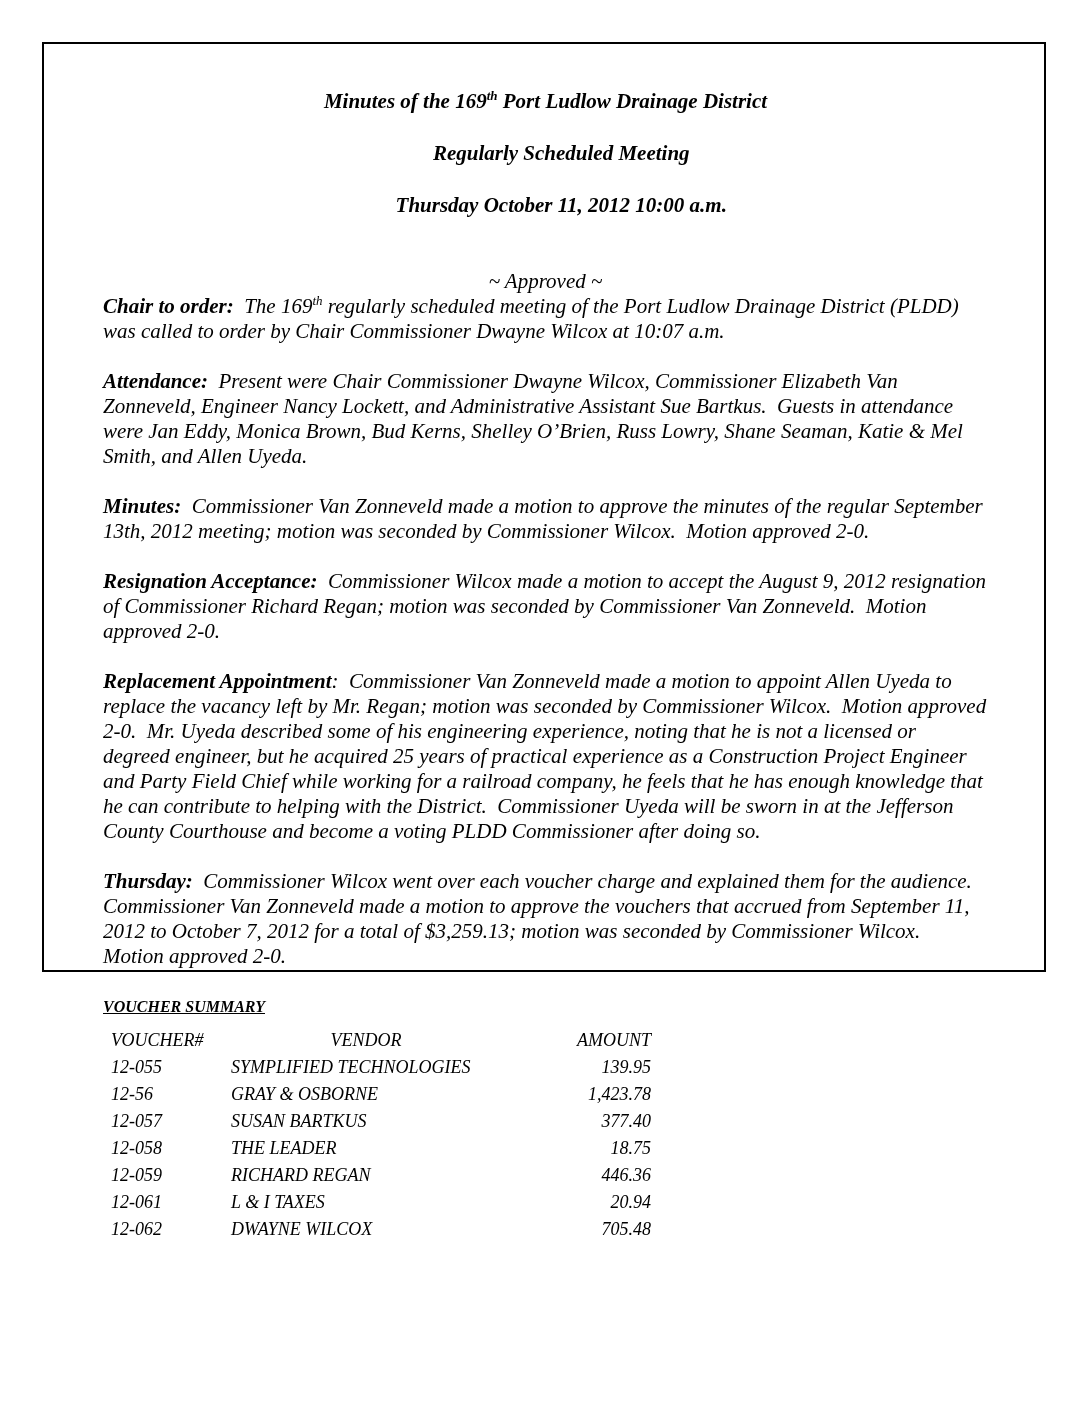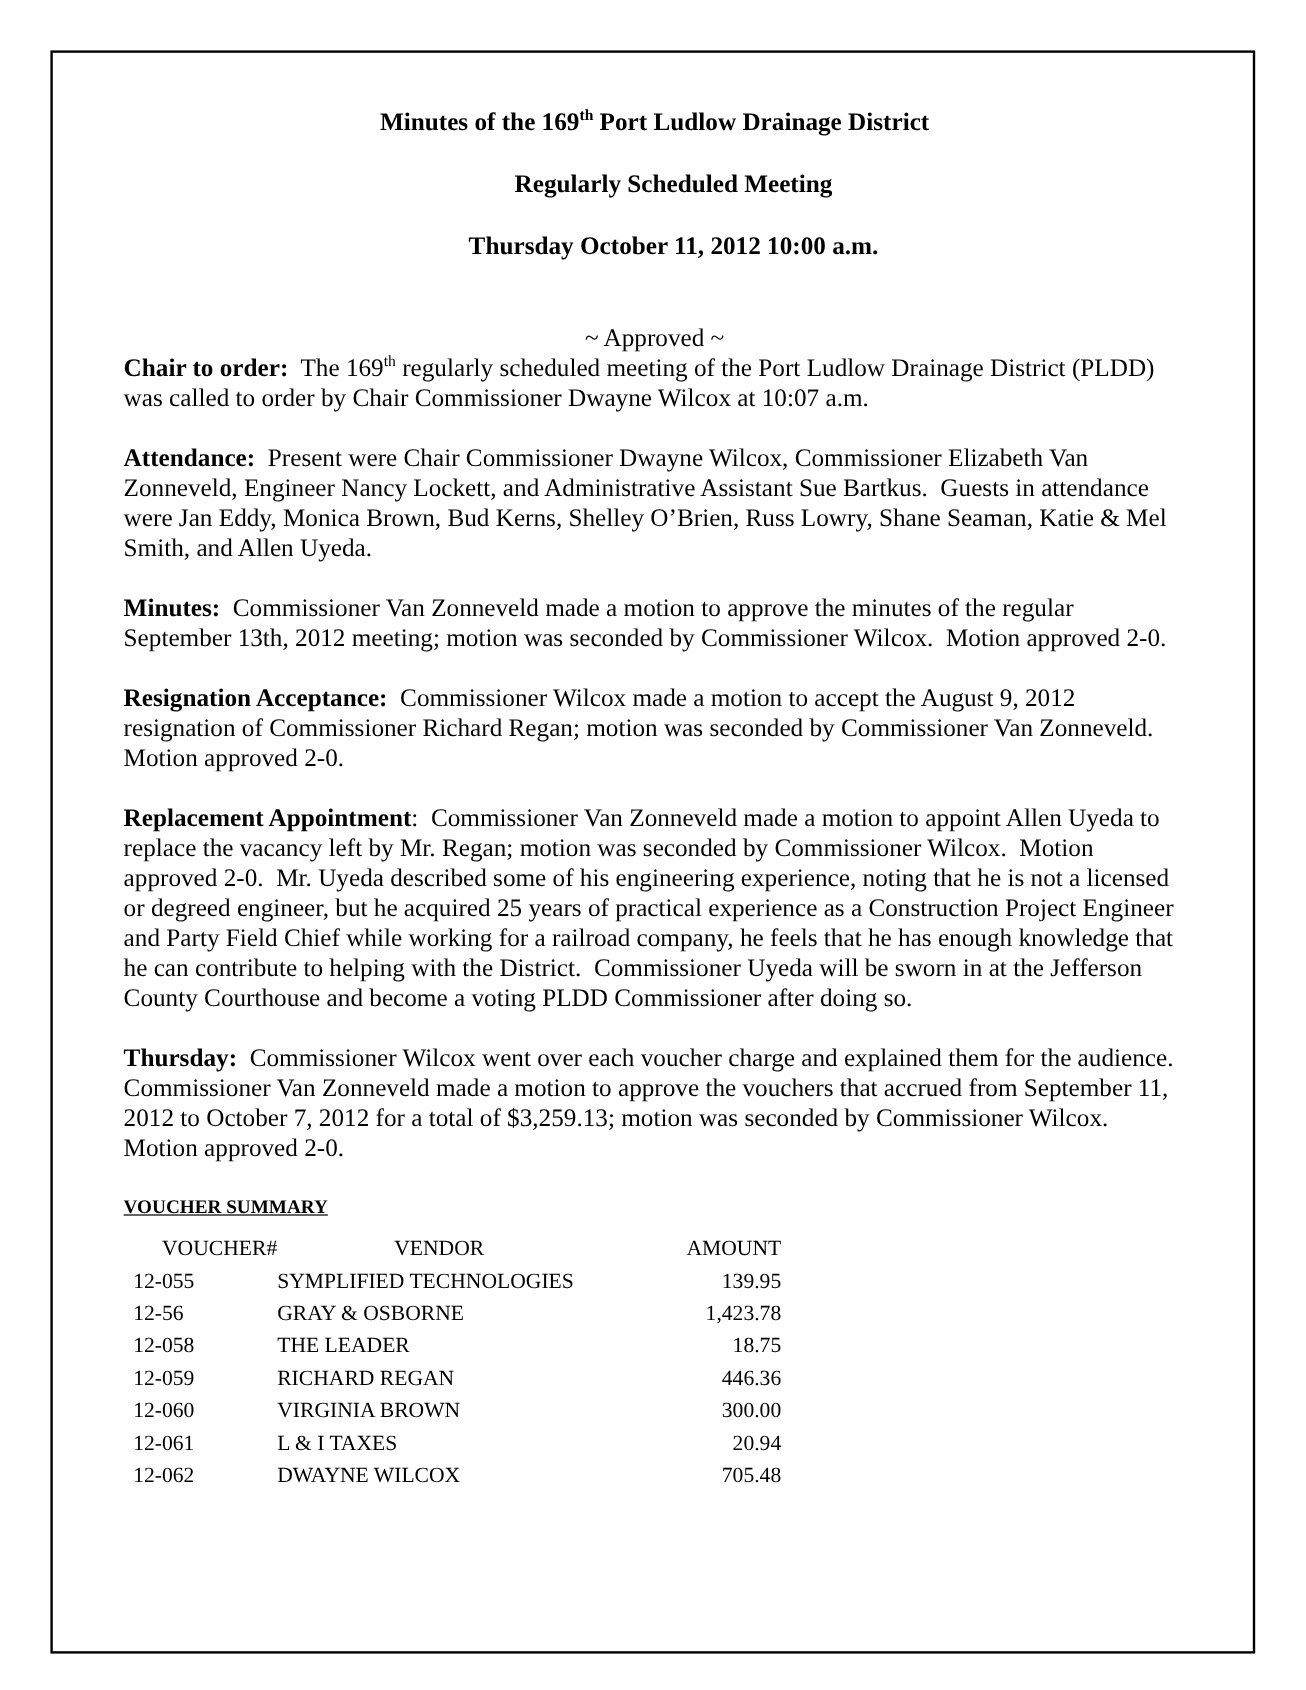--- a/index.html
+++ b/index.html
@@ -8,24 +8,25 @@
     background: #ffffff;
     width: 1088px;
     height: 1408px;
     overflow: hidden;
   }
   .page-frame {
     position: absolute;
     left: 42px;
     top: 42px;
     width: 1004px;
-    height: 1336px;
+    height: 930px;
     border: 2px solid #000000;
     box-sizing: border-box;
     background: #ffffff;
+    font-style: italic;
   }
   .content {
     padding: 44px 56px 0 59px;
     font-family: "Liberation Serif", "DejaVu Serif", serif;
     font-size: 21px;
     line-height: 25px;
     color: #000000;
   }
   .doc-title {
     text-align: center;
@@ -63,21 +64,21 @@
   table.voucher-table th,
   table.voucher-table td {
     font-weight: normal;
     line-height: 27px;
     padding: 0;
   }
   .col-voucher { width: 120px; text-align: left; padding-left: 2px; }
   .col-vendor  { width: 270px; }
   .col-amount  { width: 150px; text-align: right; padding-right: 5px; }
   th.col-amount { text-align: right; }
-  th.col-voucher { text-align: right; }
+  th.col-voucher { text-align: left; }
 </style>
 </head>
 <body>
 
 <div class="page-frame">
   <div class="content">
 
     <div class="doc-title"><span>Minutes of the 169</span><sup>th</sup><span> Port Ludlow Drainage District</span><br>
       <span>Regularly Scheduled Meeting</span><br>
       <span>Thursday October 11, 2012 10:00 a.m.</span>
@@ -112,33 +113,33 @@
           <td class="col-voucher">12-055</td>
           <td class="col-vendor">SYMPLIFIED TECHNOLOGIES</td>
           <td class="col-amount">139.95</td>
         </tr>
         <tr>
           <td class="col-voucher">12-56</td>
           <td class="col-vendor">GRAY &amp; OSBORNE</td>
           <td class="col-amount">1,423.78</td>
         </tr>
         <tr>
+          <td class="col-voucher">12-057</td>
+          <td class="col-vendor">SUSAN BARTKUS</td>
+          <td class="col-amount">377.40</td>
+        </tr>
+        <tr>
           <td class="col-voucher">12-058</td>
           <td class="col-vendor">THE LEADER</td>
           <td class="col-amount">18.75</td>
         </tr>
         <tr>
           <td class="col-voucher">12-059</td>
           <td class="col-vendor">RICHARD REGAN</td>
           <td class="col-amount">446.36</td>
-        </tr>
-        <tr>
-          <td class="col-voucher">12-060</td>
-          <td class="col-vendor">VIRGINIA BROWN</td>
-          <td class="col-amount">300.00</td>
         </tr>
         <tr>
           <td class="col-voucher">12-061</td>
           <td class="col-vendor">L &amp; I TAXES</td>
           <td class="col-amount">20.94</td>
         </tr>
         <tr>
           <td class="col-voucher">12-062</td>
           <td class="col-vendor">DWAYNE WILCOX</td>
           <td class="col-amount">705.48</td>

